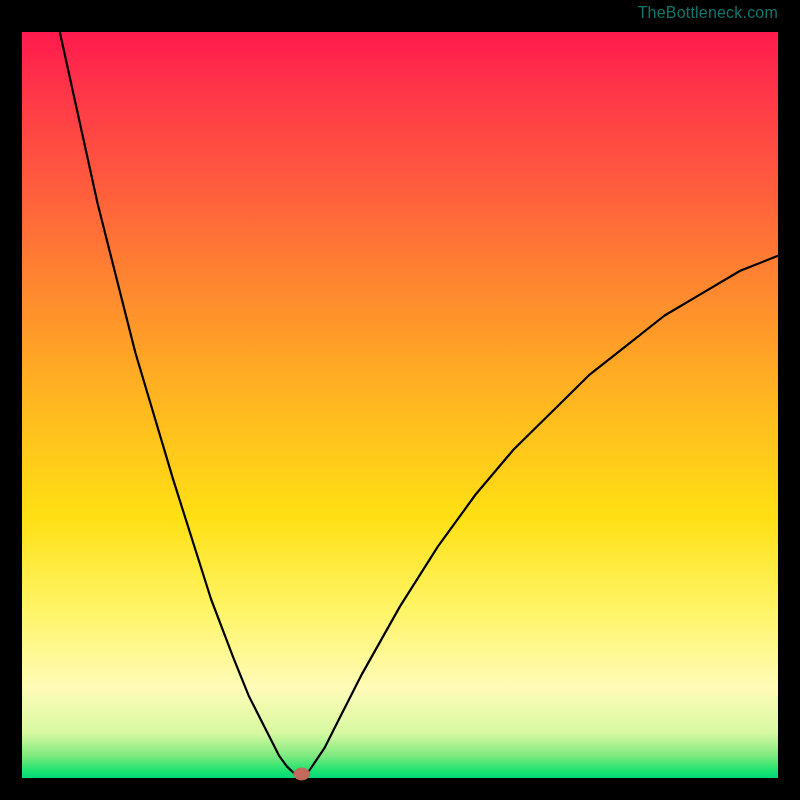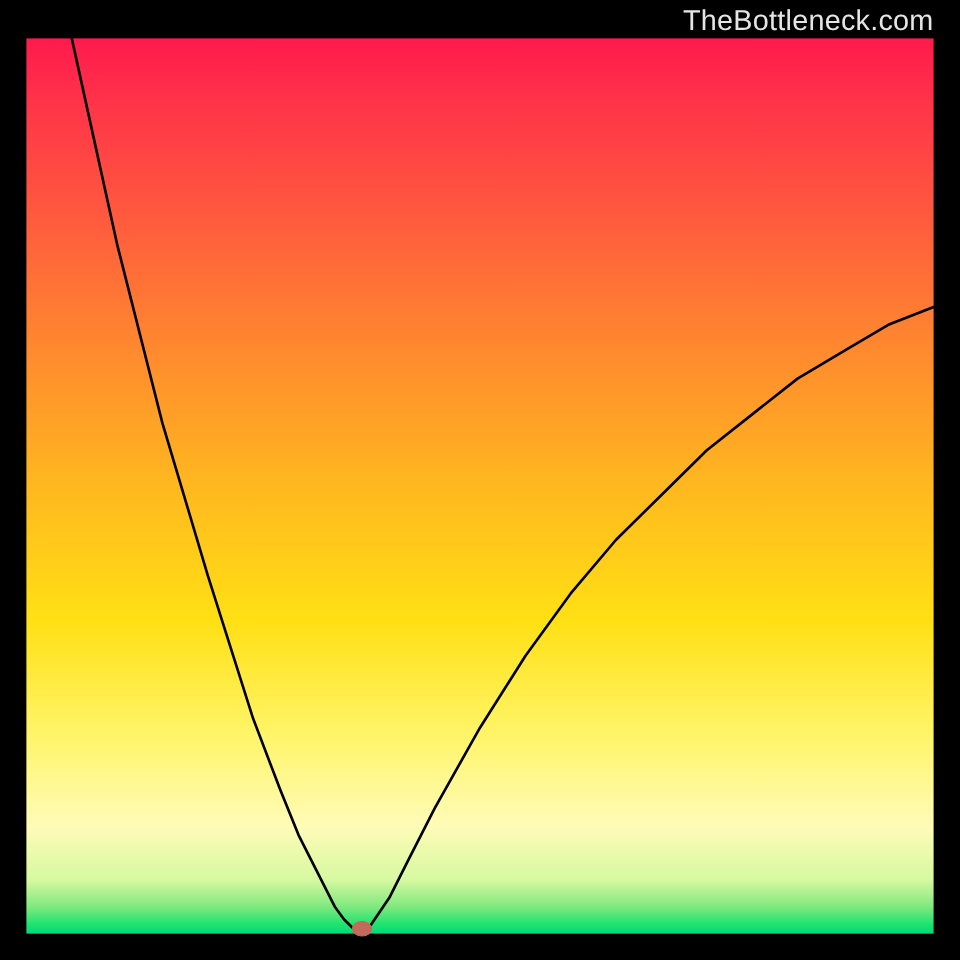--- a/index.html
+++ b/index.html
@@ -14,22 +14,22 @@
   .frame {
     position: relative;
     width: 800px;
     height: 800px;
     background: #000;
   }
   .watermark {
     position: absolute;
     top: 4px;
     right: 22px;
-    color: #e5e5e5;
-    font-size: 24px;
+    color: #0f766e;
+    font-size: 16px;
     font-weight: 400;
     letter-spacing: 0.2px;
     user-select: none;
   }
   
   .plot-area {
     position: absolute;
     left: 22px;
     top: 32px;
     width: 756px;   

